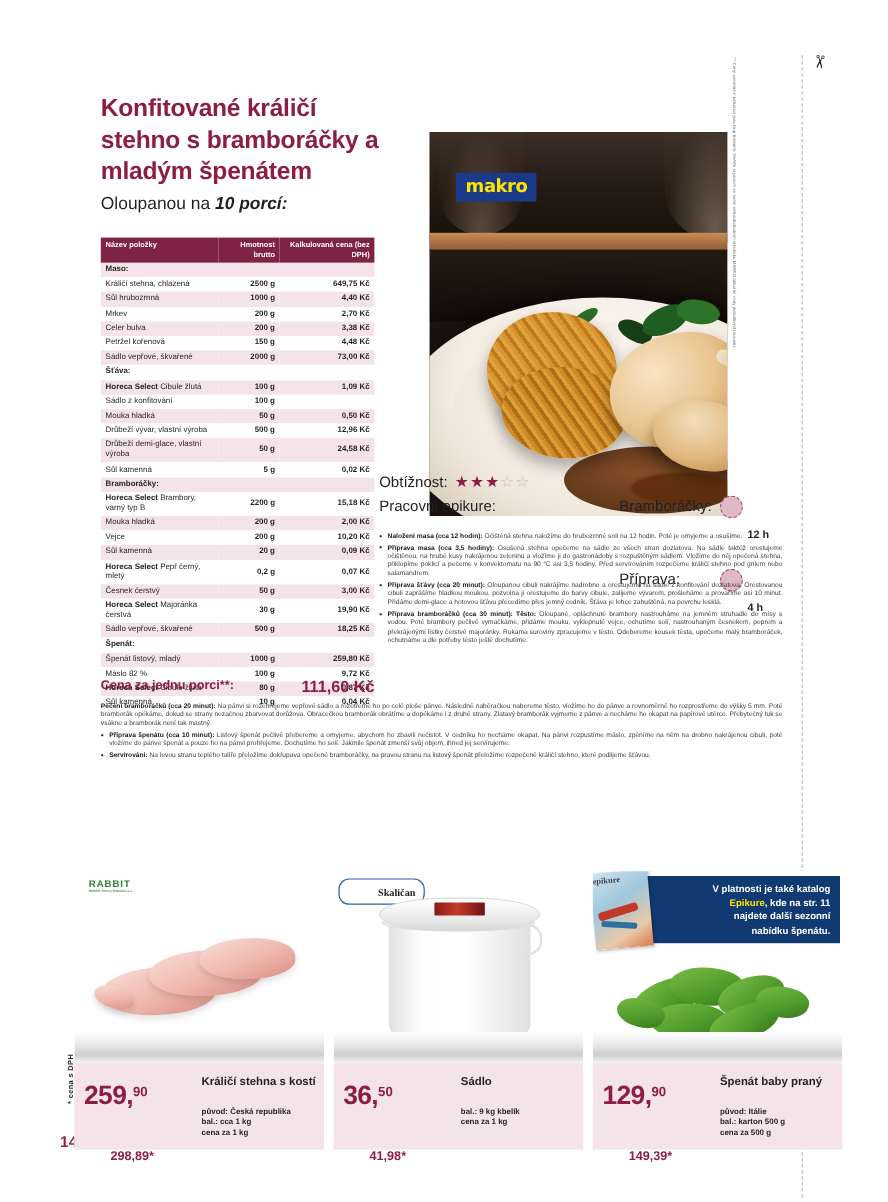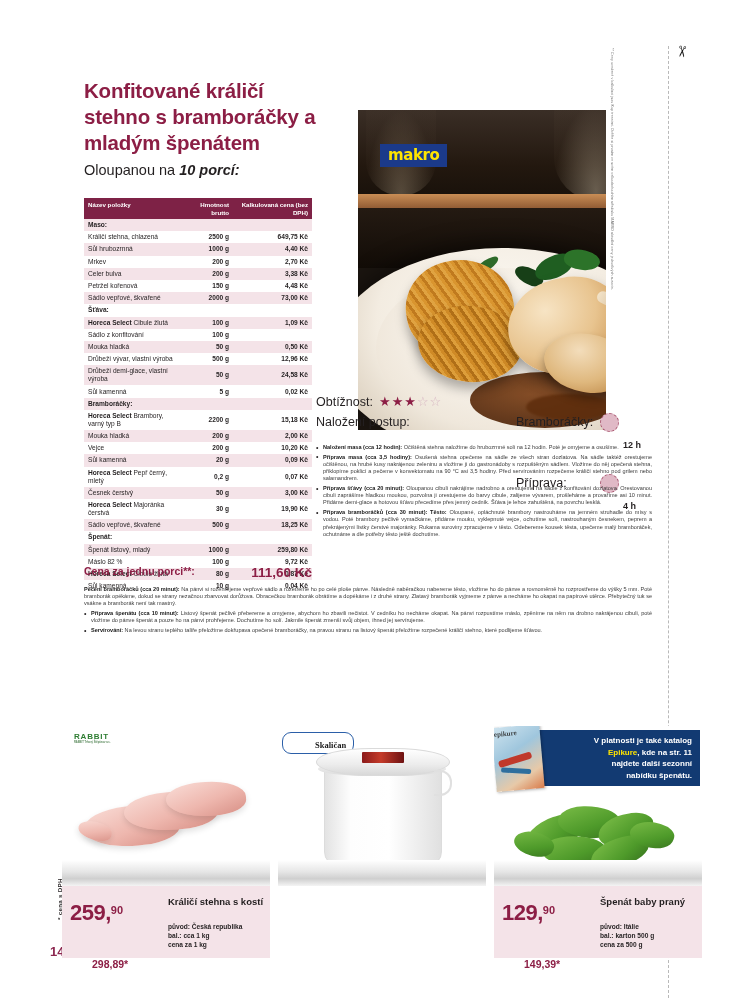--- a/index.html
+++ b/index.html
@@ -389,21 +389,21 @@
   <span class="lbl">Cena za jednu porci**:</span>
   <span class="val">111,60 Kč</span>
 </div>
 
 <div class="abs" id="diffblock">
   <div class="drow">
     <span class="dlabel">Obtížnost:</span>
     <span class="stars" id="stars"><span>★</span><span>★</span><span>★</span><span class="off">☆</span><span class="off">☆</span></span>
   </div>
   <div class="drow">
-    <span class="dlabel">Naložení postup:</span>
+    <span class="dlabel">Pracovní epikure:</span>
   </div>
   <div id="timecol">
     <div class="trow">
       <span class="tlabel">Bramboráčky:</span>
       <span class="clock"></span>
       <span class="tval">12 h</span>
     </div>
     <div class="trow">
       <span class="tlabel">Příprava:</span>
       <span class="clock"></span>
@@ -454,20 +454,31 @@
   <div class="pimg">
     <div class="skalogo">
       <span class="pill"><span>Skaličan</span></span>
     </div>
     <div class="bk-body"></div>
     <div class="bk-rim"></div>
     <div class="bk-lid"></div>
     <div class="bk-lbl"></div>
     <div class="bk-handle"></div>
     <div class="pshelf"></div>
+  </div>
+  <div class="pinfo">
+    <div class="price">
+      <span class="big">36,</span><span class="sup">50</span>
+    </div>
+    <div class="price2">41,98*</div>
+    <div class="pname">Sádlo</div>
+    <div class="pdesc">
+      <div>bal.: 9 kg kbelík</div>
+      <div>cena za 1 kg</div>
+    </div>
   </div>
 </div>
 
 <div class="prod" id="prod3">
   <div class="pimg">
     <div id="promo">
       <p>
         <span>V platnosti je také katalog</span><br>
         <em>Epikure</em><span>, kde na str. 11</span><br>
         <span>najdete další sezonní</span><br>

